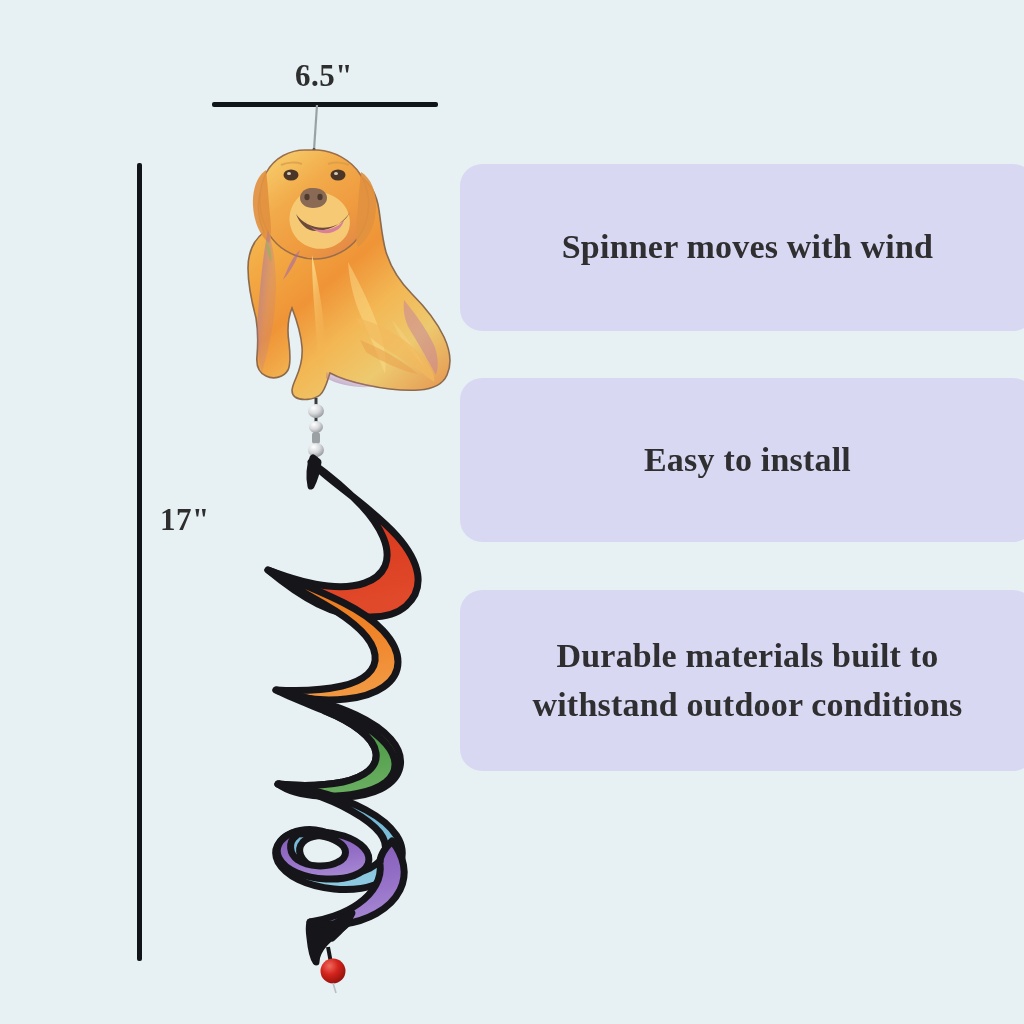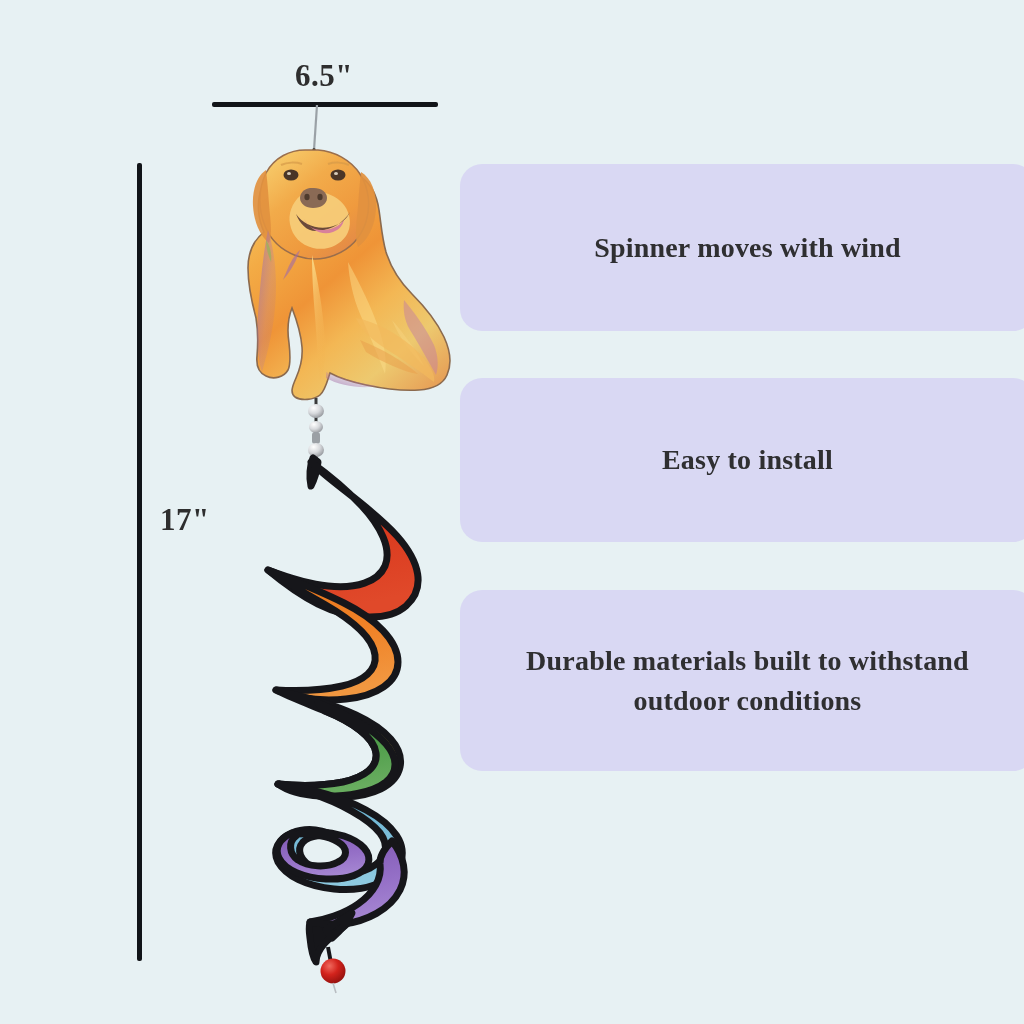--- a/index.html
+++ b/index.html
@@ -82,21 +82,21 @@
     border-radius: 22px;
     display: flex;
     align-items: center;
     justify-content: center;
     box-sizing: border-box;
     padding: 10px 58px;
   }
   .feature-card .feature-text {
     font-family: "Liberation Serif", "DejaVu Serif", serif;
     font-weight: bold;
-    font-size: 28px;
+    font-size: 34px;
     line-height: 1.42;
     color: #2f2f31;
     text-align: center;
     letter-spacing: .2px;
   }
   #card-0 { height: 167px; }
   #card-1 { height: 164px; margin-top: 47px; }
   #card-2 { height: 181px; margin-top: 48px; }
 </style>
 </head>

